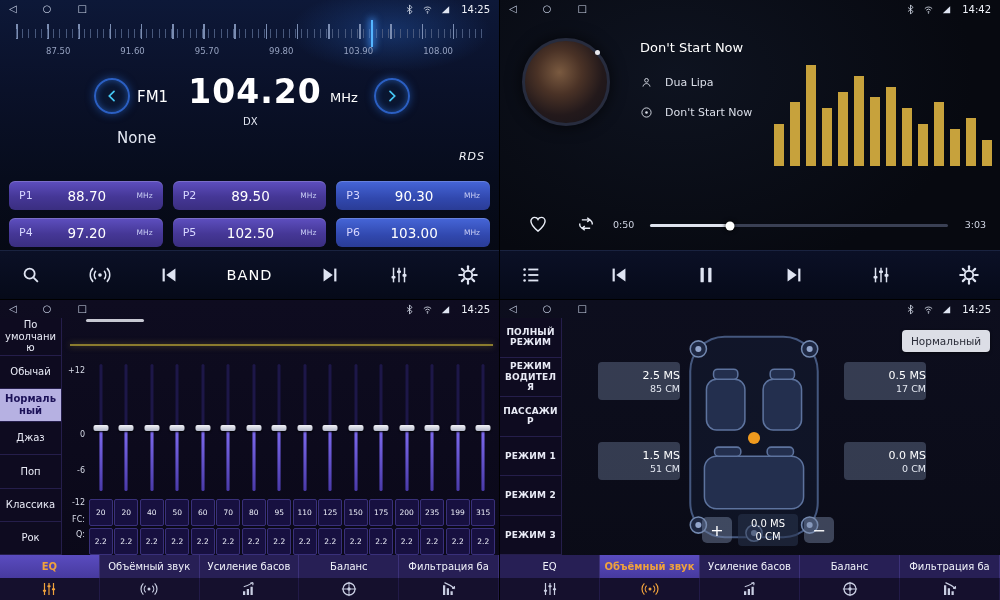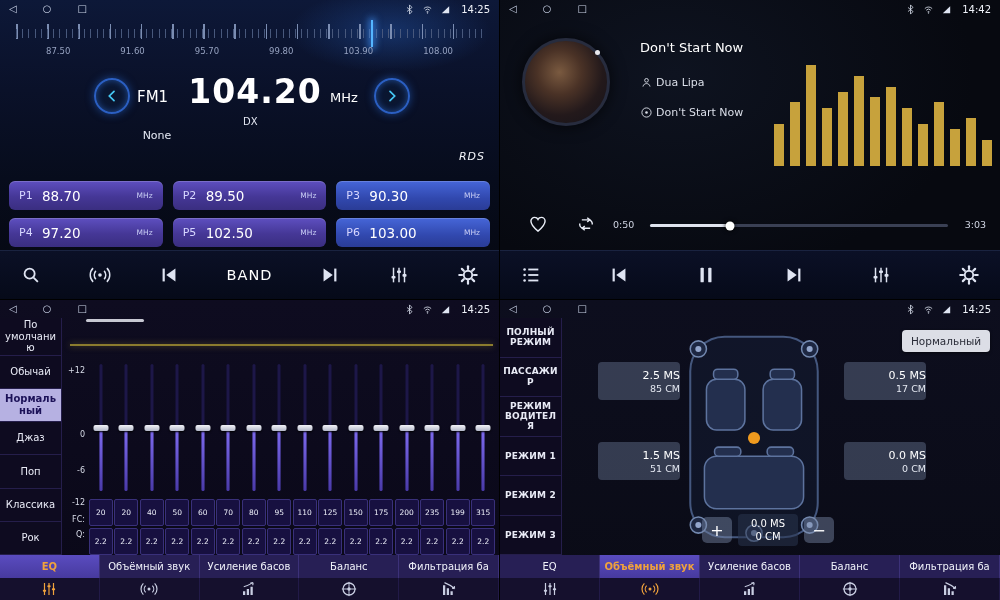--- a/index.html
+++ b/index.html
@@ -23,37 +23,37 @@
 .ruler{position:absolute;top:20px;left:0;right:0;height:44px}
 .ticks{position:absolute;top:4px;left:16px;right:16px;height:15px;background-image:repeating-linear-gradient(90deg,#48587c 0 1px,transparent 1px 6.2px),repeating-linear-gradient(90deg,#7b8db2 0 1.5px,transparent 1.5px 31.2px);background-size:100% 9px,100% 15px;background-position:0 5px,0 0;background-repeat:no-repeat}
 .scale-labels{position:absolute;top:26px;left:0;right:0;display:flex;justify-content:space-between;padding:0 46px;font-size:8.5px;color:#96a2c0}
 .needle{position:absolute;top:0;left:371px;width:2px;height:27px;background:#55b6ff;box-shadow:0 0 7px 2px rgba(60,140,240,.8)}
 .tune-abs{position:absolute;color:#fff}
 .round-btn{position:absolute;width:36px;height:36px;border-radius:50%;border:2.5px solid #2b5fc2;color:#45c8f5;display:flex;align-items:center;justify-content:center;background:radial-gradient(circle,#0a1630 30%,#0d1d42 100%);box-shadow:0 0 8px rgba(40,110,220,.55),inset 0 0 6px rgba(60,140,255,.4);cursor:pointer}
 .round-btn .ic{width:16px;height:16px}
 .band-name{left:137px;top:88px;font-size:15px}
 .freq-value{left:185px;top:72px;width:140px;text-align:center;font-size:33px;font-weight:bold;letter-spacing:1px}
 .freq-unit{left:330px;top:90px;font-size:13px}
-.band-sub{left:131px;top:129px;width:52px;text-align:center;font-size:11px;color:#e4e8f3}
+.band-sub{left:117px;top:129px;width:52px;text-align:left;font-size:15px;color:#e4e8f3}
 .tune-mode{left:243px;top:116px;font-size:10px;color:#e4e8f3}
 .rds{position:absolute;right:14px;top:150px;font-size:11px;font-style:italic;font-weight:normal;color:#f3f5fb;letter-spacing:1px}
 .presets{position:absolute;left:9px;right:9px;top:181px;display:grid;grid-template-columns:repeat(3,1fr);gap:8px 10px}
 .pill{height:29px;border-radius:6px;display:flex;align-items:center;padding:0 10px;gap:5px;background:linear-gradient(180deg,#5e4fc0 0%,#453796 55%,#3a2e80 100%);box-shadow:inset 0 1px 0 rgba(255,255,255,.18);cursor:pointer}
 .pill.blue{background:linear-gradient(180deg,#4666d8 0%,#3148ae 60%,#2a3c96 100%)}
 .p-label{font-size:11px;color:#d7d7ff;width:18px}
-.p-value{font-size:13.5px;color:#fff;flex:1;}
+.p-value{font-size:13.5px;color:#fff;flex:1;text-align:center}
 .p-unit{font-size:7.5px;color:#c8cdf4}
 .toolbar{position:absolute;left:0;right:0;bottom:0;height:49px;display:flex;align-items:center;justify-content:space-between;padding:0 20px;background:linear-gradient(180deg,#0b1026 0%,#060a19 100%);border-top:1px solid rgba(40,52,90,.6);color:#dfe4f2}
 .toolbar .ic{cursor:pointer}
 .band-btn{font-size:14.5px;letter-spacing:1px;color:#fff;cursor:pointer}
 
 .album{position:absolute;left:22px;top:38px;width:88px;height:88px;border-radius:50%;background:radial-gradient(circle at 42% 38%,#7a5a40 0%,#4a3226 32%,#23191b 62%,#141219 100%);border:3px solid #272c3e;box-shadow:0 0 16px rgba(0,0,0,.7)}
 .album::after{content:"";position:absolute;right:7px;top:9px;width:5px;height:5px;border-radius:50%;background:#e9e9ee}
 .song-title{position:absolute;left:140px;top:40px;font-size:13px;color:#fff}
-.meta{position:absolute;left:140px;display:flex;align-items:center;gap:3px;font-size:11px;color:#dbdfe9}
+.meta{position:absolute;left:140px;display:flex;align-items:center;gap:12px;font-size:11px;color:#dbdfe9}
 .meta .ic{width:13px;height:13px}
 .spectrum{position:absolute;right:8px;top:60px;width:232px;height:106px;display:flex;align-items:flex-end;justify-content:flex-end;gap:6px}
 .spec-bar{width:10px;background:#c7a23c}
 .p-ctrl{position:absolute;color:#e9edf6}
 .p-ctrl .ic{width:20px;height:20px;cursor:pointer}
 .time-txt{font-size:9.5px;color:#cfd4e2}
 .track{position:absolute;left:150px;right:52px;top:224px;height:3px;background:#3a4054;border-radius:2px;cursor:pointer}
 .track-fill{position:absolute;left:0;top:0;bottom:0;background:#dfe3ee;border-radius:2px}
 .track-knob{position:absolute;top:50%;transform:translate(-50%,-50%);width:9px;height:9px;border-radius:50%;background:#fff;box-shadow:0 0 4px #000;cursor:pointer}
 
@@ -661,22 +661,22 @@
           </svg>
         <svg class="ic ic-sm">
             <use href="#i-signal"></use>
           </svg>
         <span class="sb-time">14:25</span>
       </div>
     </div>
 
     <div class="side">
       <div class="side-item caps">ПОЛНЫЙ РЕЖИМ</div>
+      <div class="side-item caps">РЕЖИМ ВОДИТЕЛЯ</div>
       <div class="side-item caps">ПАССАЖИР</div>
-      <div class="side-item caps">РЕЖИМ ВОДИТЕЛЯ</div>
       <div class="side-item caps">РЕЖИМ 1</div>
       <div class="side-item caps">РЕЖИМ 2</div>
       <div class="side-item caps">РЕЖИМ 3</div>
     </div>
 
     <div class="profile-btn">Нормальный</div>
 
     <svg class="car" viewBox="0 0 170 218">
       <rect x="22" y="10" width="126" height="198" rx="34" fill="rgba(28,40,68,.30)" stroke="#44577e" stroke-width="2"></rect>
       <g fill="#1d2742" stroke="#7389b0" stroke-width="1.5">

